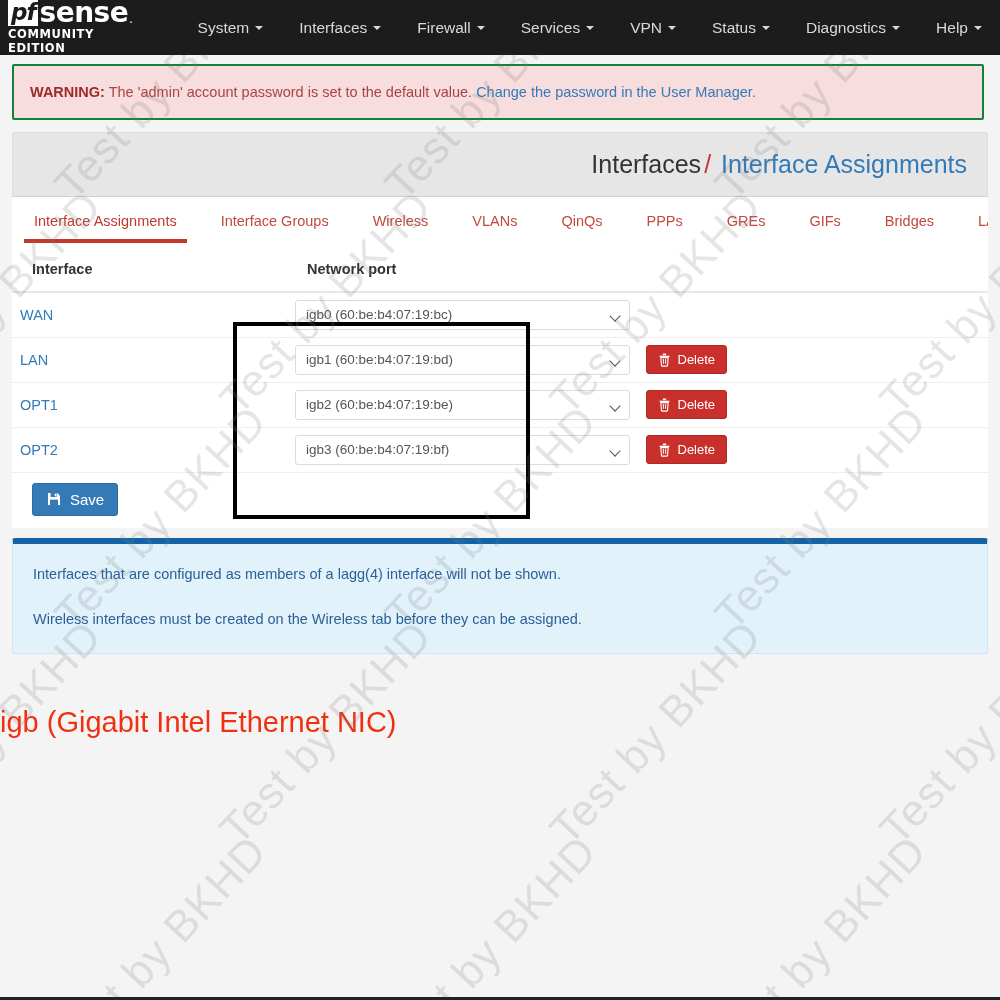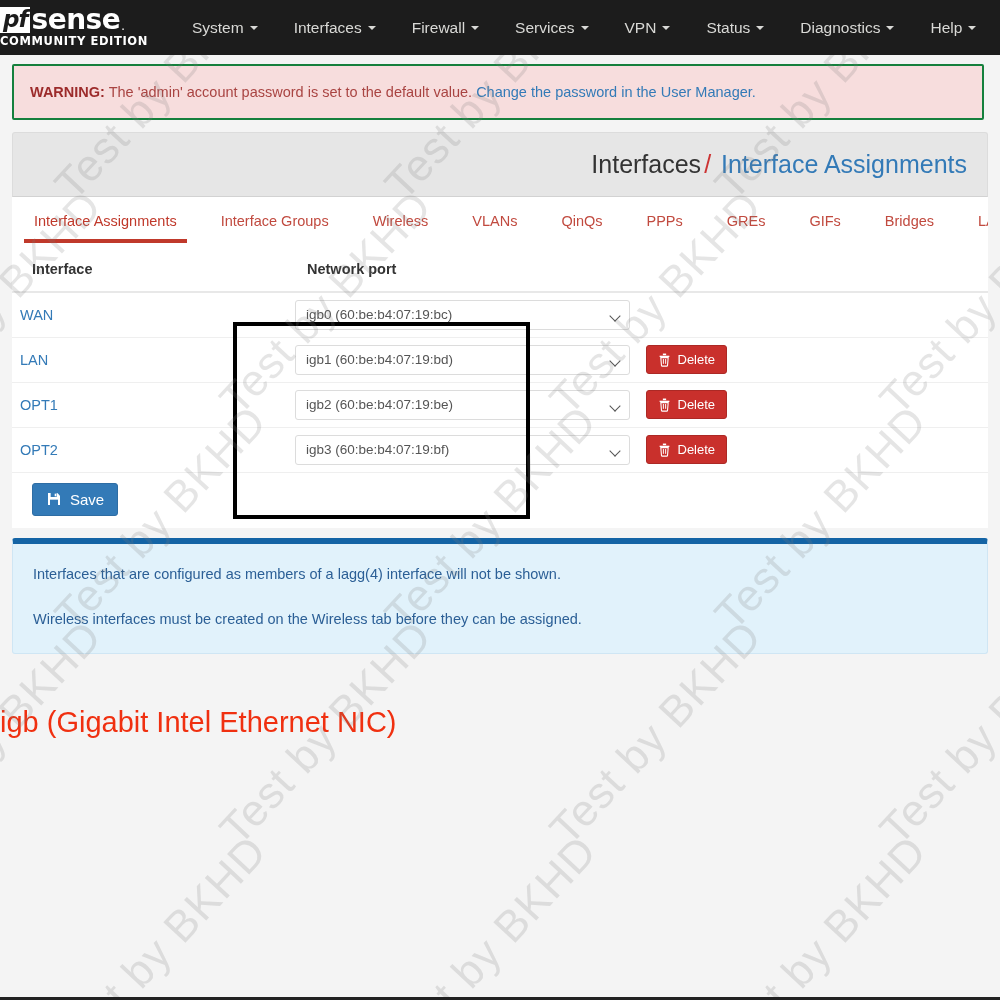--- a/index.html
+++ b/index.html
@@ -36,20 +36,21 @@
     transform-origin: left top;
   }
 
   
   .navbar {
     position: relative; z-index: 60;
     height: 55px;
     background: #1c1c1c;
     display: flex;
     align-items: center;
+    padding-left: 8px;
   }
   .brand { display: flex; flex-direction: column; justify-content: center; margin-right: 26px; }
   .brand-top { display: flex; align-items: center; }
   .brand-pf {
     background: #fff; color: #1c1c1c;
     font-weight: 800; font-style: italic;
     font-size: 23px; line-height: 23px;
     padding: 1px 3px 2px 3px;
     font-family: "DejaVu Sans", sans-serif;
     letter-spacing: -1px;

